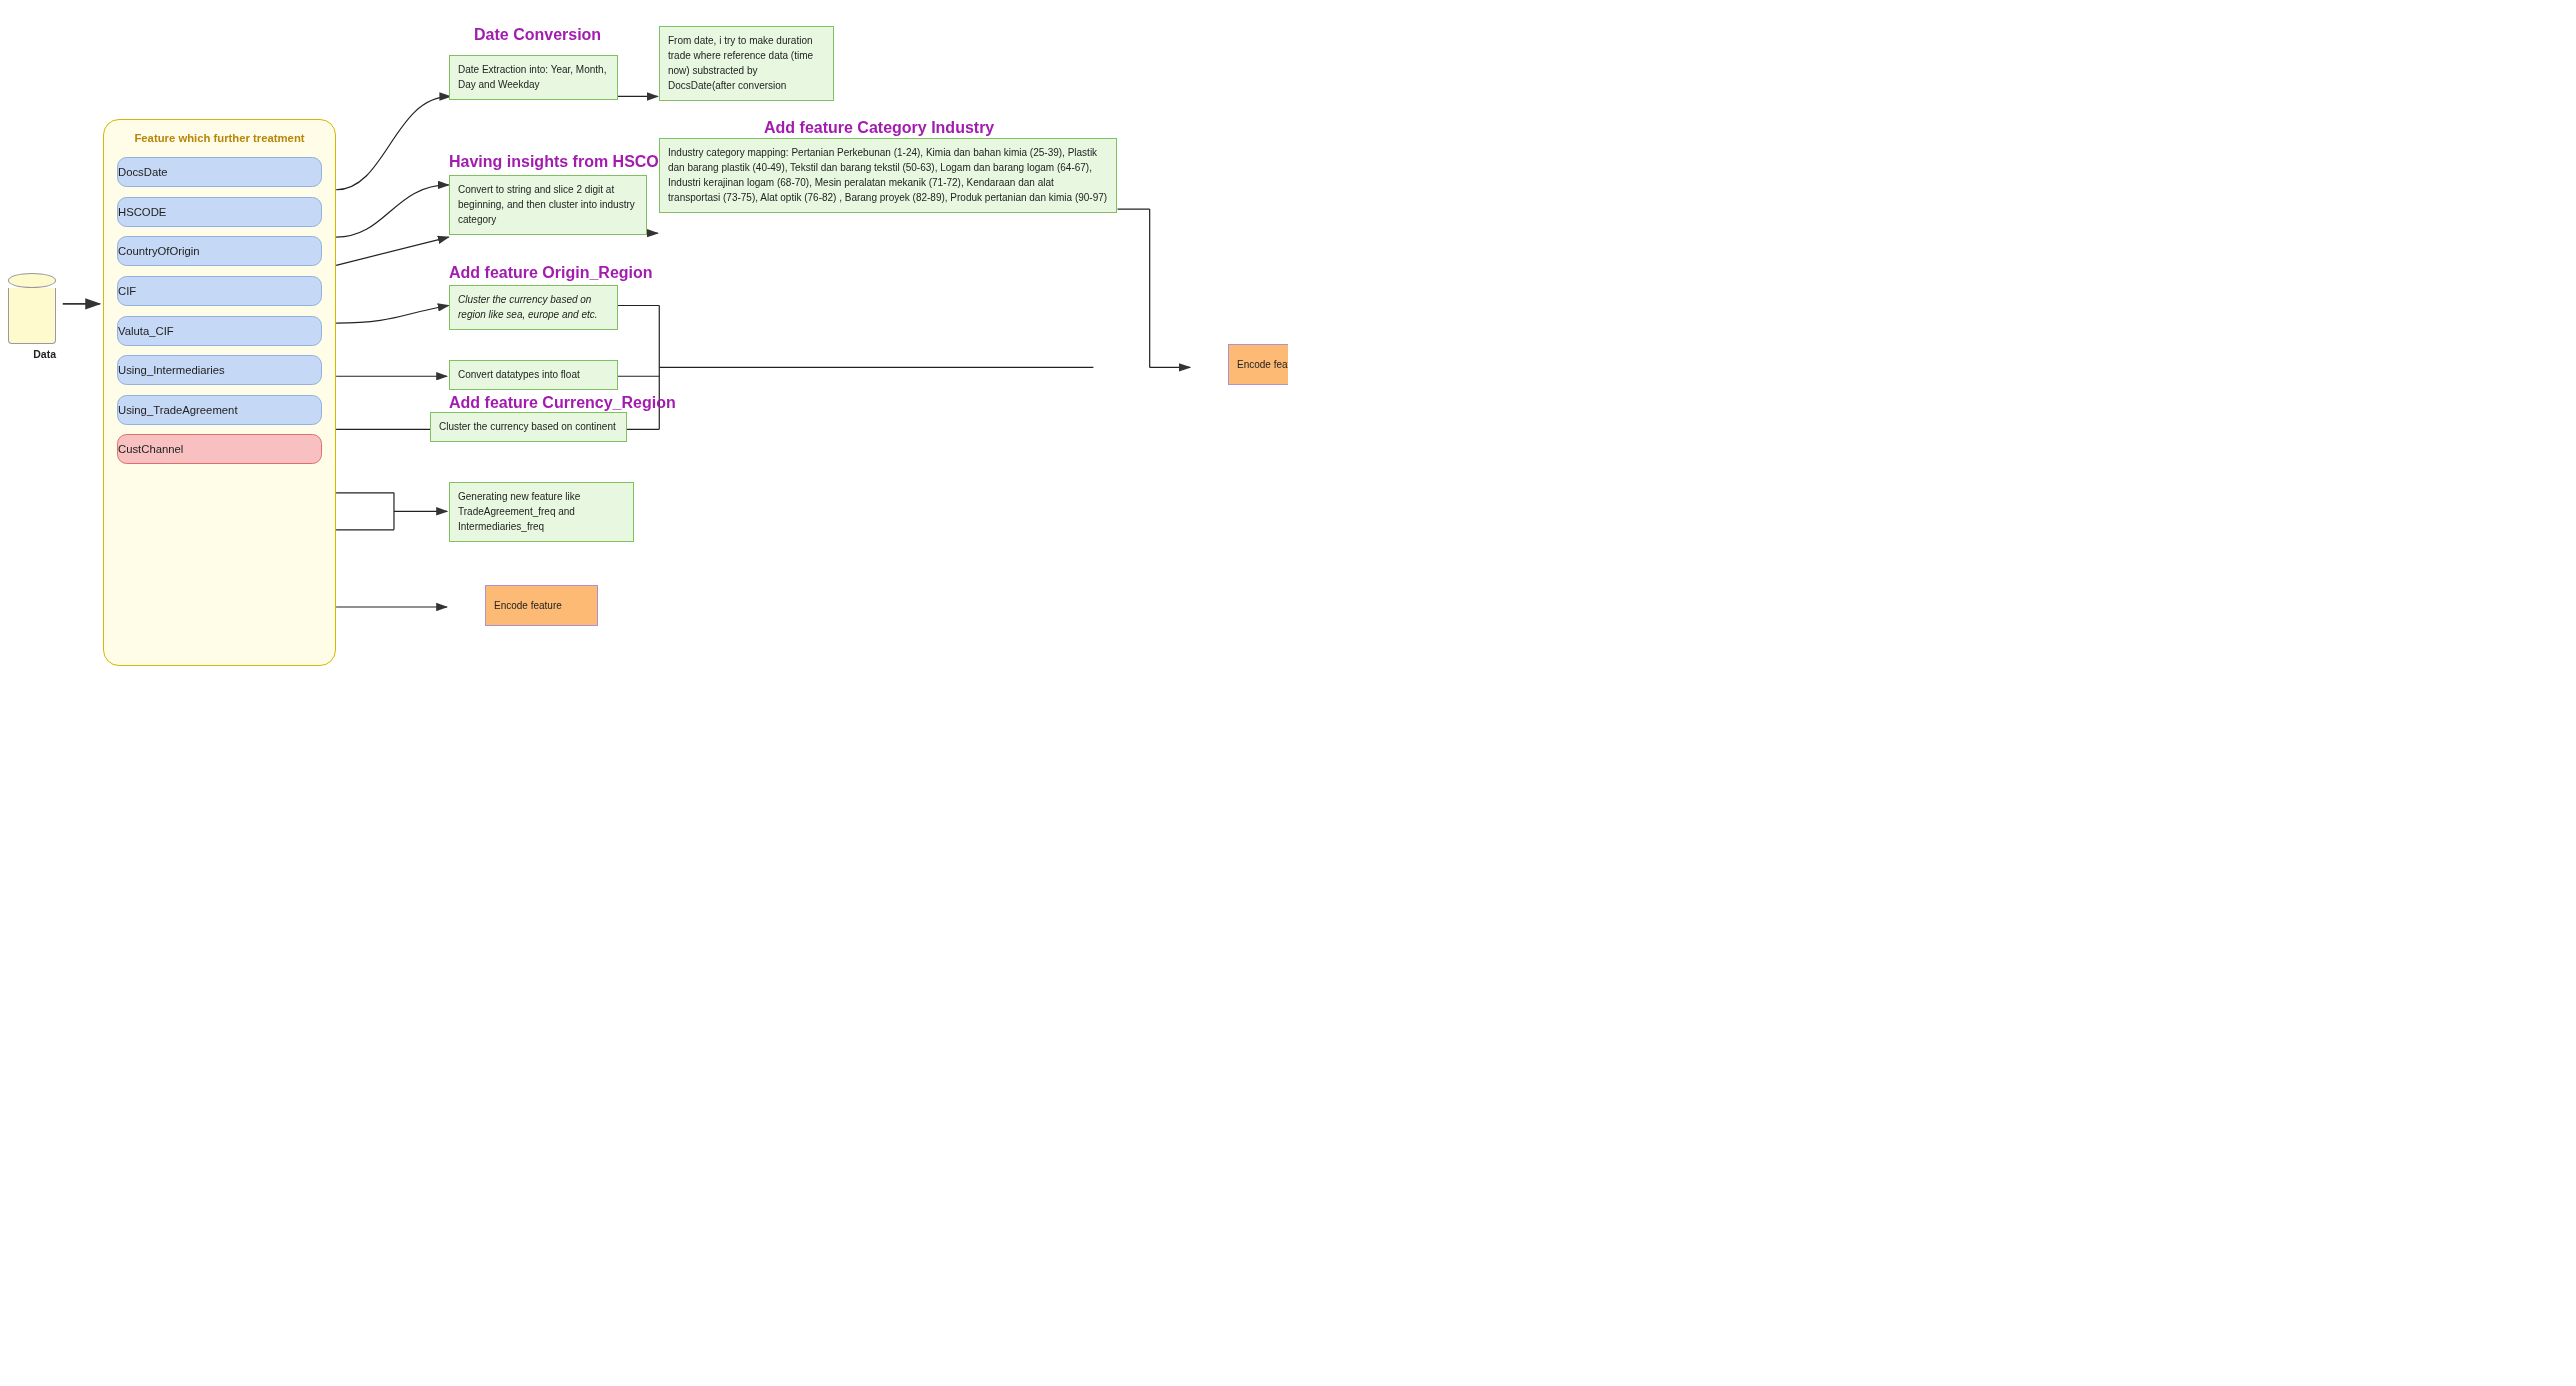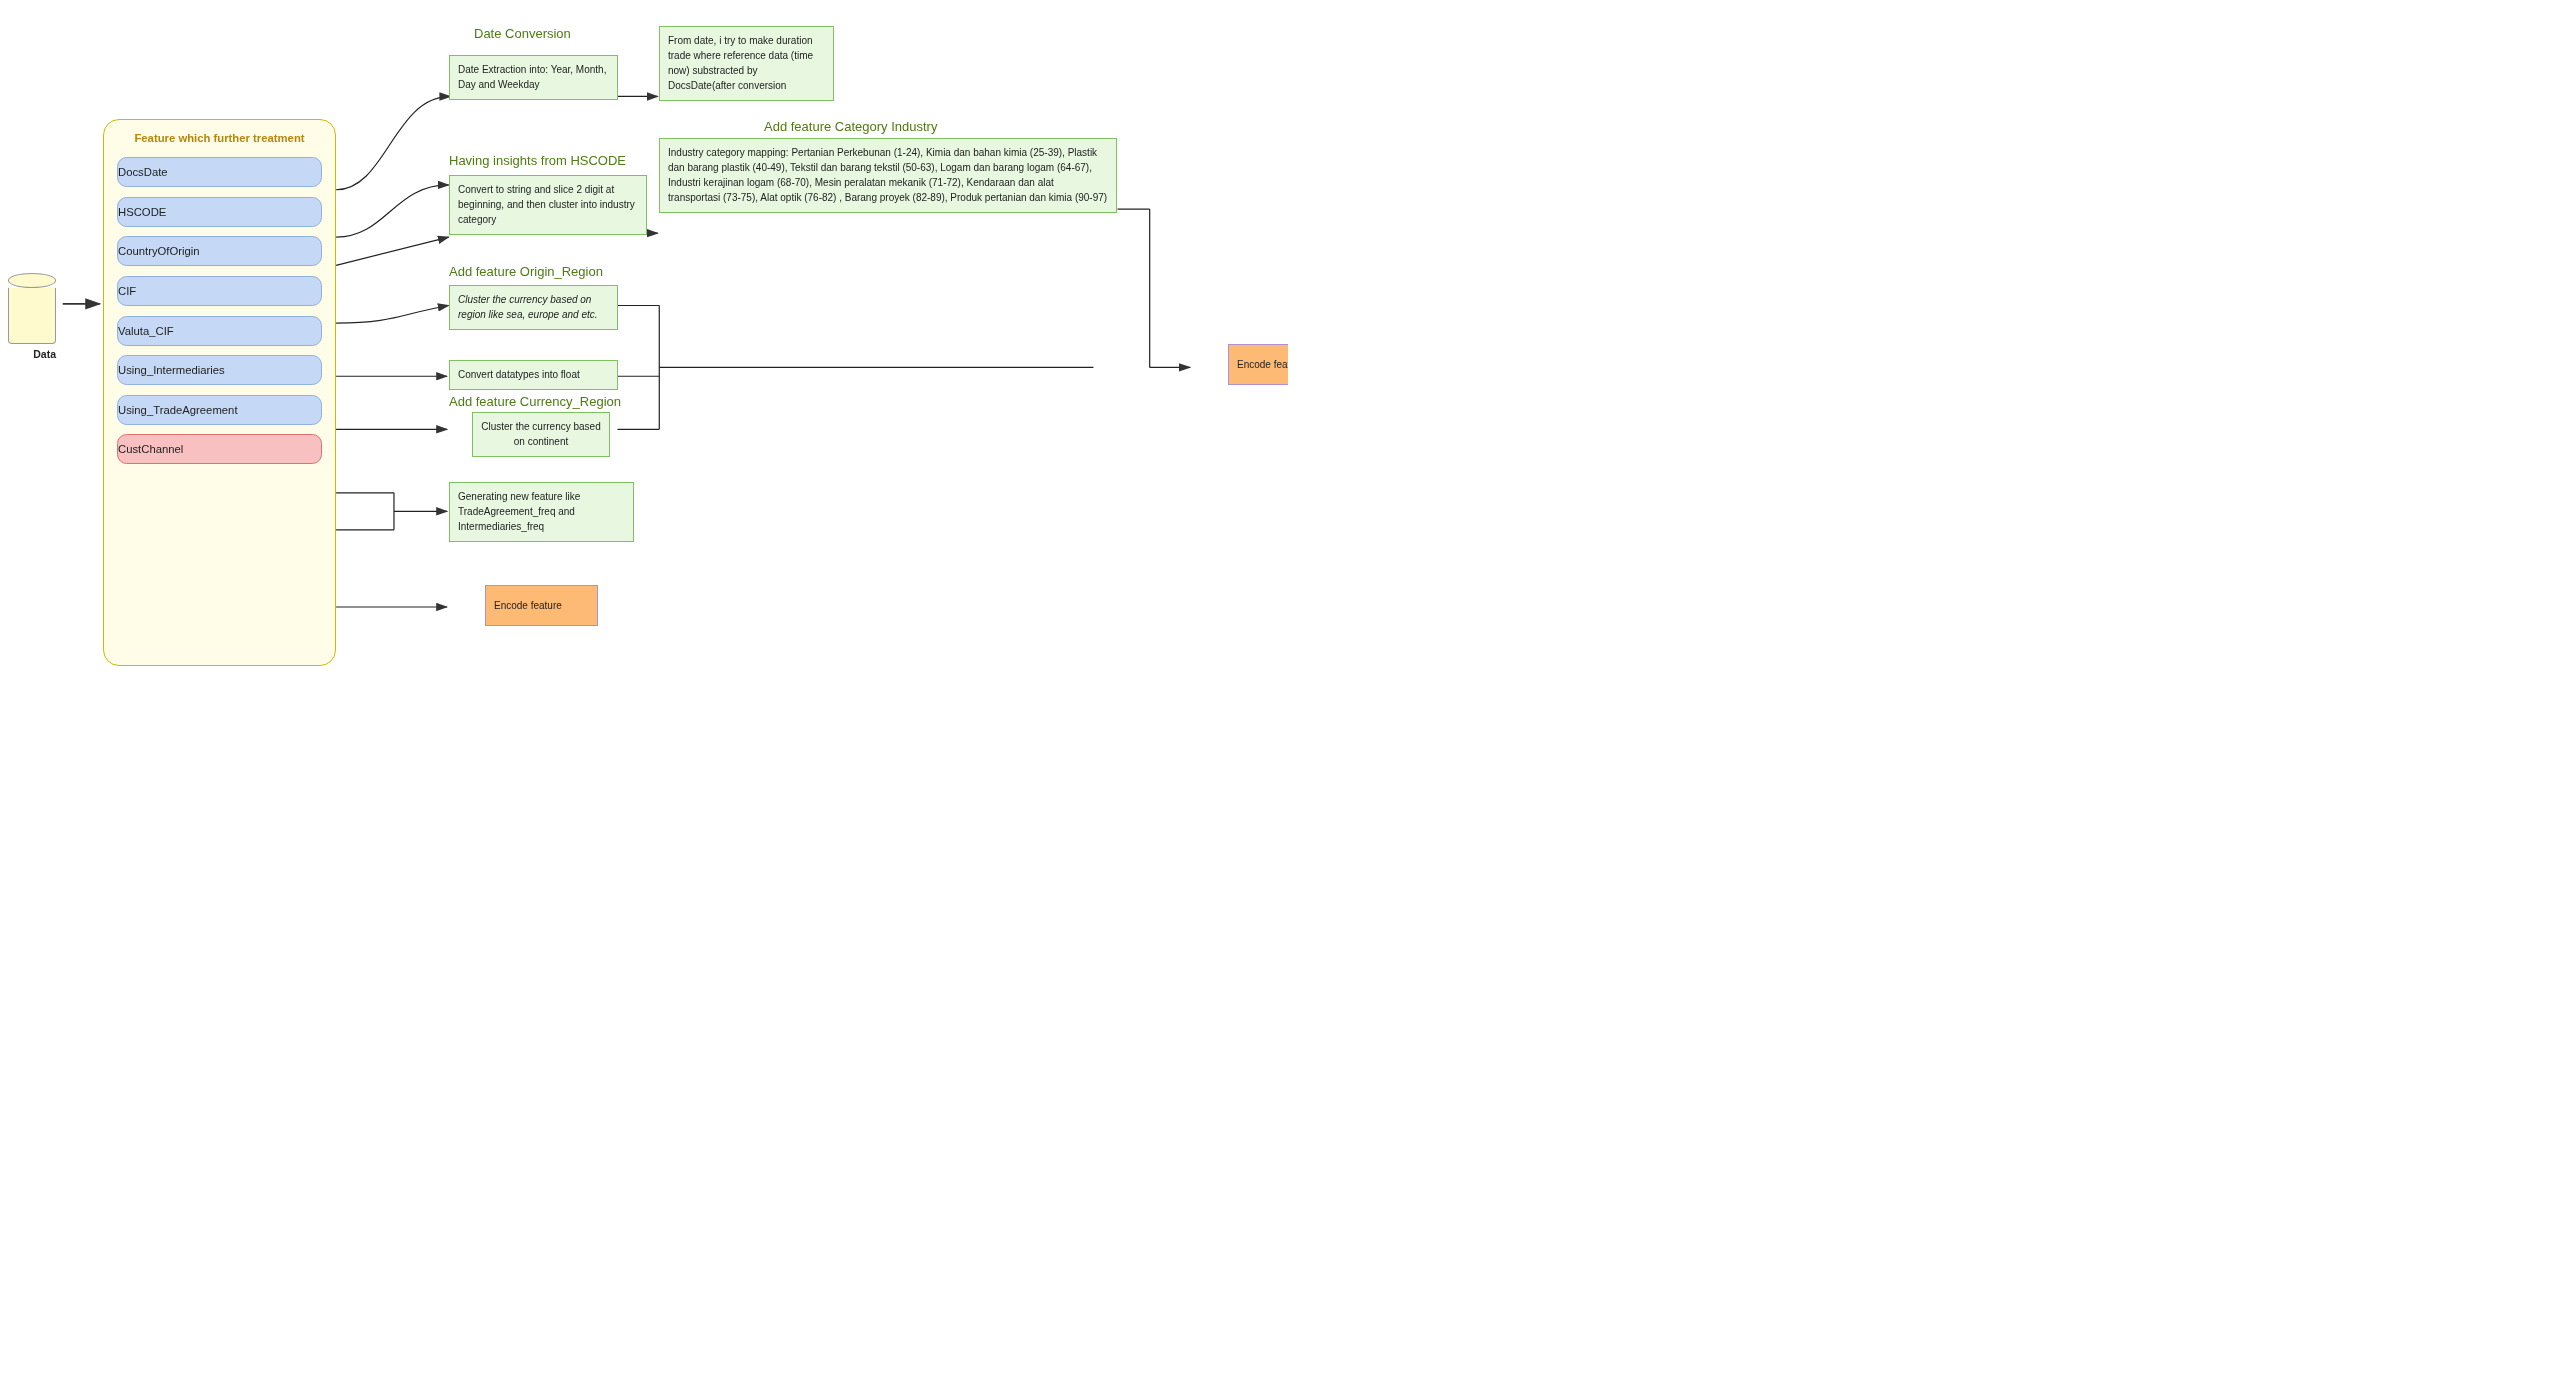--- a/index.html
+++ b/index.html
@@ -102,23 +102,23 @@
       background: #fdba74;
       border: 1.2px solid #b090d0;
       padding: 14px 8px;
       font-size: 10px;
       color: #222;
       margin-left: 36px;
     }
     
     .section-heading {
       position: absolute;
-      font-size: 13px;
-      font-weight: normal;
-      color: #4d7c0f;
+      font-size: 16px;
+      font-weight: bold;
+      color: #a21caf;
       text-align: center;
     }
     
     .svg-overlay {
       position: absolute;
       top: 0; left: 0;
       width: 1288px;
       height: 693px;
       pointer-events: none;
     }
@@ -210,21 +210,21 @@
   <div class="green-box" style="left: 659px; top: 138px; width: 458px;">Industry category mapping: Pertanian Perkebunan (1-24), Kimia dan bahan kimia (25-39), Plastik dan barang plastik (40-49), Tekstil dan barang tekstil (50-63), Logam dan barang logam (64-67), Industri kerajinan logam (68-70), Mesin peralatan mekanik (71-72), Kendaraan dan alat transportasi (73-75), Alat optik (76-82) , Barang proyek (82-89), Produk pertanian dan kimia (90-97)</div>
 
   <div class="section-heading" style="left: 449px; top: 264px;">Add feature Origin_Region</div>
 
   <div class="green-box" style="left: 449px; top: 285px; width: 169px; font-style: italic;">Cluster the currency based on region like sea, europe and etc.</div>
 
   <div class="green-box" style="left: 449px; top: 360px; width: 169px;">Convert datatypes into float</div>
 
   <div class="section-heading" style="left: 449px; top: 394px;">Add feature Currency_Region</div>
 
-  <div class="green-box" style="left: 472px; top: 412px; width: 138px; text-align: center;">Cluster the currency based on continent</div>
+  <div class="green-box" style="left: 430px; top: 412px; width: 197px;">Cluster the currency based on continent</div>
 
   <div class="green-box" style="left: 449px; top: 482px; width: 185px;">Generating new feature like TradeAgreement_freq and Intermediaries_freq</div>
 
   <div class="purple-box" style="left: 449px; top: 585px; width: 113px;">Encode feature</div>
 
   <div class="purple-box" style="left: 1192px; top: 344px; width: 113px;">Encode feature</div>
 
 </div>
 
 

